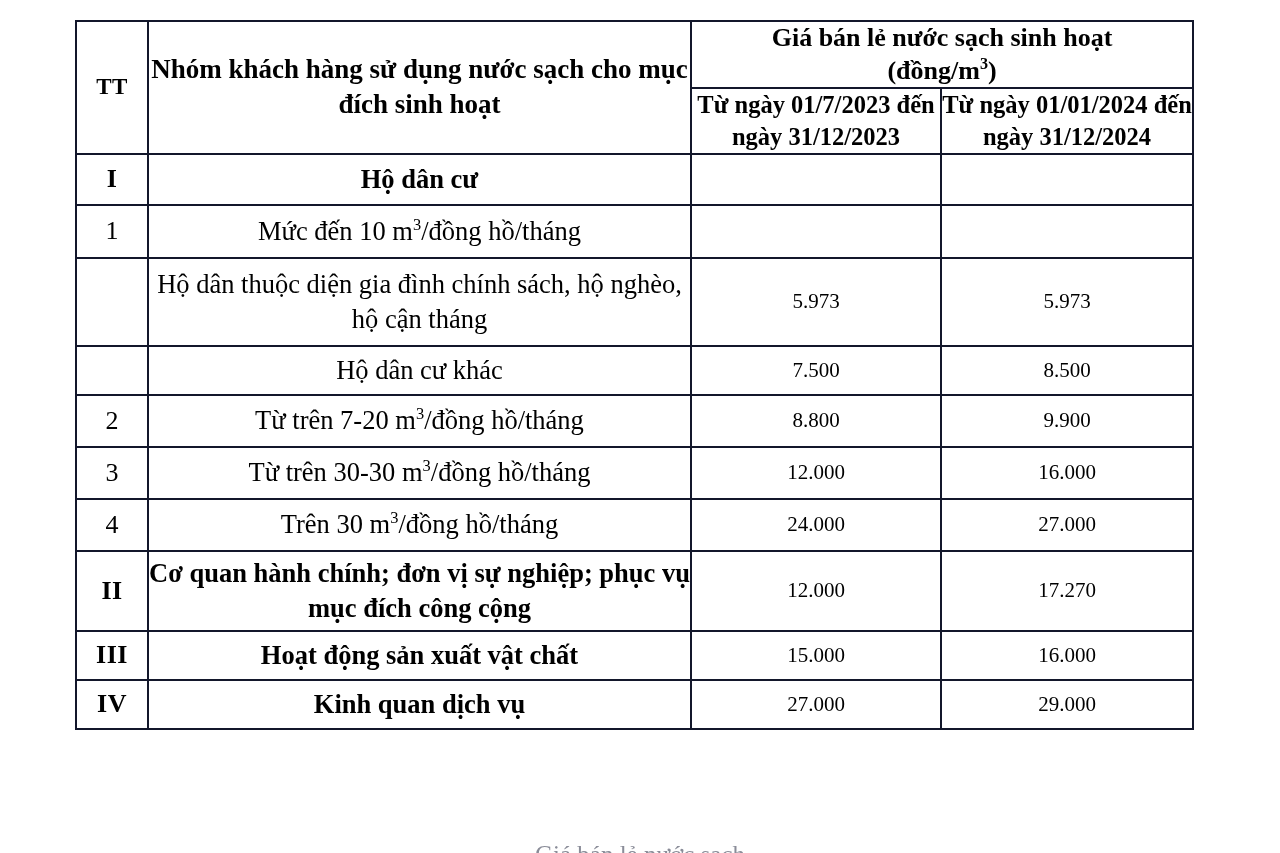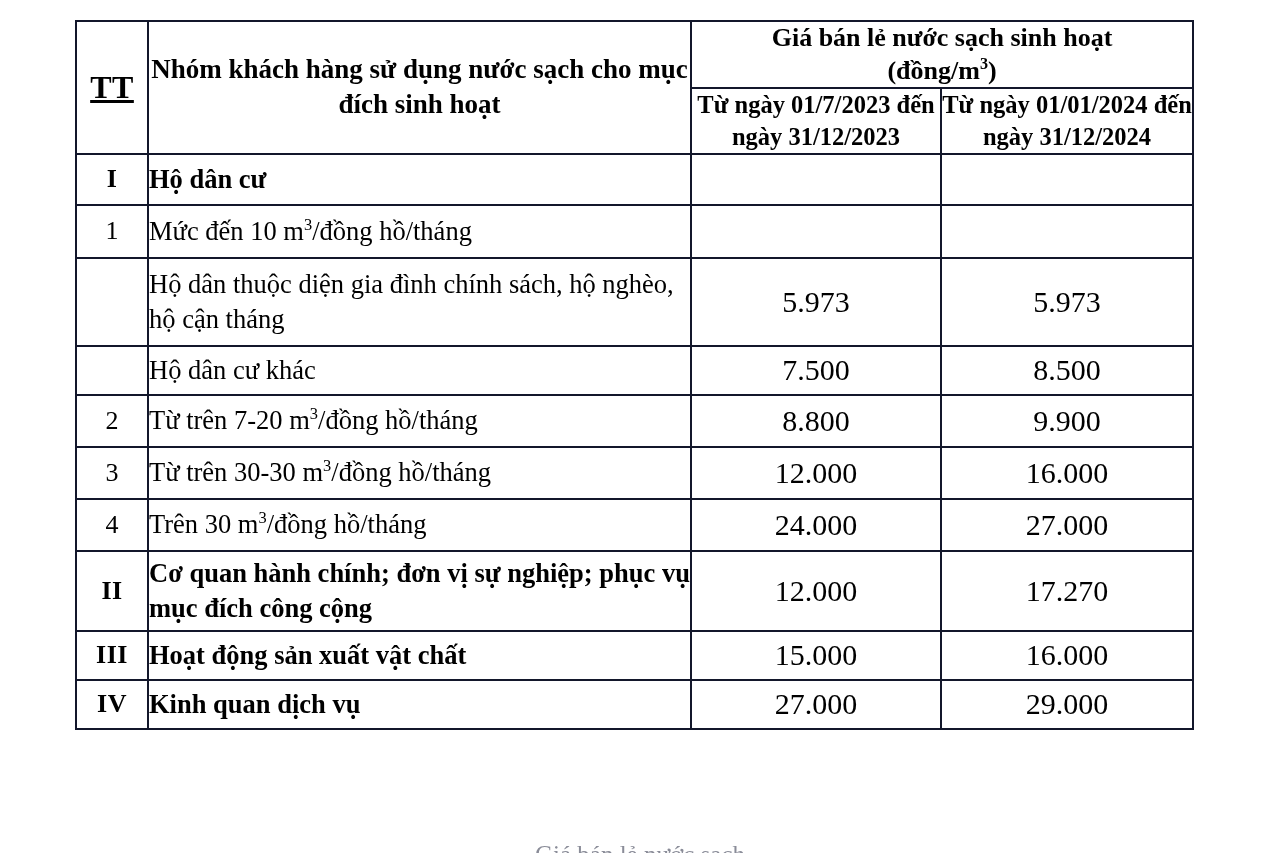--- a/index.html
+++ b/index.html
@@ -51,23 +51,22 @@
 
   
   .hdr-cell {
     text-align: center;
     font-weight: bold;
     font-size: 26px;
     line-height: 1.26;
     padding: 6px 8px;
   }
   .hdr-tt {
-    font-size: 32px;
+    font-size: 23px;
     letter-spacing: 0.5px;
-    text-decoration: underline;
   }
   .hdr-desc {
     font-size: 27px;
     line-height: 1.3;
     padding: 8px 14px 8px 12px;
   }
   .hdr-span {
     font-size: 26px;
     line-height: 1.25;
     padding: 10px 10px 12px 10px;
@@ -81,30 +80,30 @@
 
   
   .cell-tt {
     text-align: center;
     font-size: 26px;
     padding: 4px 2px;
   }
   .cell-tt.roman { font-weight: bold; font-size: 26px; letter-spacing: 0.5px; }
 
   .cell-desc {
-    text-align: left;
+    text-align: center;
     font-size: 26.5px;
     line-height: 1.32;
     padding: 7px 10px 8px 14px;
   }
   .cell-desc.bold { font-weight: bold; }
 
   .cell-price {
     text-align: center;
-    font-size: 30px;
+    font-size: 21px;
     padding: 6px 4px;
     margin-left: 30px;
   }
 
   sup.m3 {
     font-size: 0.62em;
     vertical-align: super;
     line-height: 0;
   }
   tr.r-sec      td { height: 49px; }

